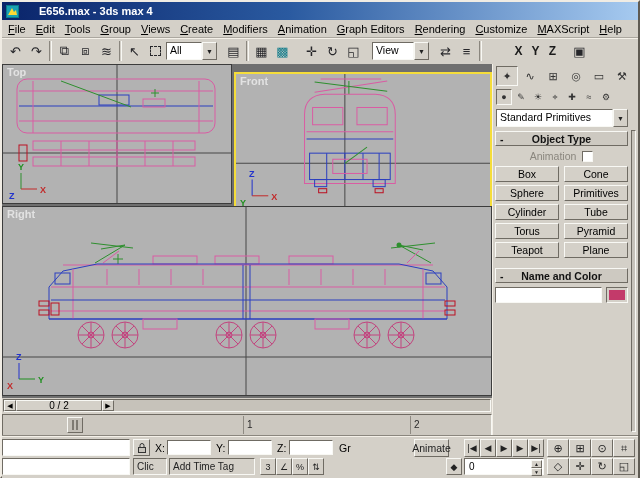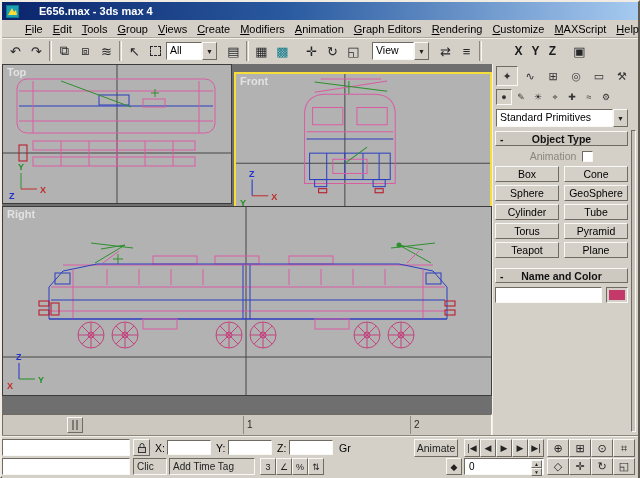--- a/index.html
+++ b/index.html
@@ -14,21 +14,21 @@
 
   
   .titlebar { position:absolute; left:0; top:0; right:0; height:18px;
     background:linear-gradient(90deg,#0a246a 0%,#2a5aa0 45%,#a6caf0 100%);
     display:flex; align-items:center; gap:20px; padding:0 4px; }
   .titlebar .title { color:#fff; font-size:11px; font-weight:bold; white-space:nowrap; }
   .app-icon { width:13px; height:13px; flex:0 0 auto; }
 
   
   .menubar { position:absolute; left:0; top:18px; right:0; height:17px; background:#d4d0c8;
-    display:flex; align-items:center; padding-left:18px; font-size:11px; }
+    display:flex; align-items:center; padding-left:1px; font-size:11px; }
   .menu-item { display:inline-block; padding:1px 5px; color:#000; white-space:nowrap; }
   .menu-item::first-letter { text-decoration:underline; }
 
   
   .toolbar { position:absolute; left:0; top:35px; right:0; height:27px;
     border-top:1px solid #aba79f; box-shadow:inset 0 1px 0 #f4f0e8;
     display:flex; align-items:center; padding:0 3px; }
   .tbtn { width:21px; height:21px; display:flex; align-items:center; justify-content:center;
     font-size:13px; color:#26262a; flex:0 0 auto; }
   .tsep { width:3px; height:20px; margin:0 2px; border-left:1px solid #8a867e; border-right:1px solid #f8f8f4; flex:0 0 auto; }
@@ -296,20 +296,28 @@
           <g transform="translate(16,172)">
             <line x1="0" y1="0" x2="0" y2="-16" style="stroke:#2233cc;"></line>
             <line x1="0" y1="0" x2="16" y2="0" style="stroke:#1f8f1f;"></line>
             <text class="axz" x="-3" y="-19">Z</text>
             <text class="axy" x="19" y="4">Y</text>
             <text class="axx" x="-12" y="10">X</text>
           </g>
         </svg>
       </div>
 
+      <div class="timeslider">
+        <div class="ts-track s"></div>
+        <div class="ts-group">
+          <div class="ts-arrow r">◀</div>
+          <div class="ts-btn r">0 / 2</div>
+          <div class="ts-arrow r">▶</div>
+        </div>
+      </div>
 
       <div class="trackbar s">
         <div class="tb-marker r">
             <i style="left:4px;"></i>
             <i style="right:4px;"></i>
           </div>
         <div class="tb-line" style="left:240px;"></div>
         <div class="tb-line" style="left:407px;"></div>
         <span class="tb-num" style="left:244px;">1</span>
         <span class="tb-num" style="left:411px;">2</span>
@@ -370,21 +378,21 @@
 
       <div class="autogrid">
         <span>Animation</span>
         <span class="chk s"></span>
       </div>
 
       <div class="btngrid">
         <div class="obtn r">Box</div>
         <div class="obtn r">Cone</div>
         <div class="obtn r">Sphere</div>
-        <div class="obtn r">GeoSphere</div>
+        <div class="obtn r">Primitives</div>
         <div class="obtn r">Cylinder</div>
         <div class="obtn r">Tube</div>
         <div class="obtn r">Torus</div>
         <div class="obtn r">Pyramid</div>
         <div class="obtn r">Teapot</div>
         <div class="obtn r">Plane</div>
       </div>
 
       <div class="rollout-hdr r" style="top:204px;">
         <span class="rminus">-</span>
@@ -410,21 +418,21 @@
         <path d="M4,5.5 V3.5 A2,2 0 0 1 8,3.5 V5.5" fill="none" stroke="#333"></path>
       </svg>
     </div>
     <span class="sb" style="left:153px;top:5px;">X:</span>
     <div class="sb sfield s white" style="left:165px;top:3px;width:44px;"></div>
     <span class="sb" style="left:214px;top:5px;">Y:</span>
     <div class="sb sfield s white" style="left:226px;top:3px;width:44px;"></div>
     <span class="sb" style="left:275px;top:5px;">Z:</span>
     <div class="sb sfield s white" style="left:287px;top:3px;width:44px;"></div>
     <span class="sb" style="left:337px;top:5px;">Gr</span>
-    <div class="sb sbtn r" style="left:412px;top:2px;width:44px;height:18px;font-size:10.5px;">Animate</div>
+    <div class="sb sbtn r" style="left:412px;top:2px;width:35px;height:18px;font-size:10.5px;">Animate</div>
     <div class="sb sbtn r" style="left:462px;top:2px;width:16px;height:18px;">|◀</div>
     <div class="sb sbtn r" style="left:478px;top:2px;width:16px;height:18px;">◀</div>
     <div class="sb sbtn r" style="left:494px;top:2px;width:16px;height:18px;">▶</div>
     <div class="sb sbtn r" style="left:510px;top:2px;width:16px;height:18px;">▶</div>
     <div class="sb sbtn r" style="left:526px;top:2px;width:16px;height:18px;">▶|</div>
     <div class="sb sbtn r" style="left:545px;top:2px;width:22px;height:18px;font-size:11px;">⊕</div>
     <div class="sb sbtn r" style="left:567px;top:2px;width:22px;height:18px;font-size:11px;">⊞</div>
     <div class="sb sbtn r" style="left:589px;top:2px;width:22px;height:18px;font-size:11px;">⊙</div>
     <div class="sb sbtn r" style="left:611px;top:2px;width:22px;height:18px;font-size:11px;">⌗</div>
 

